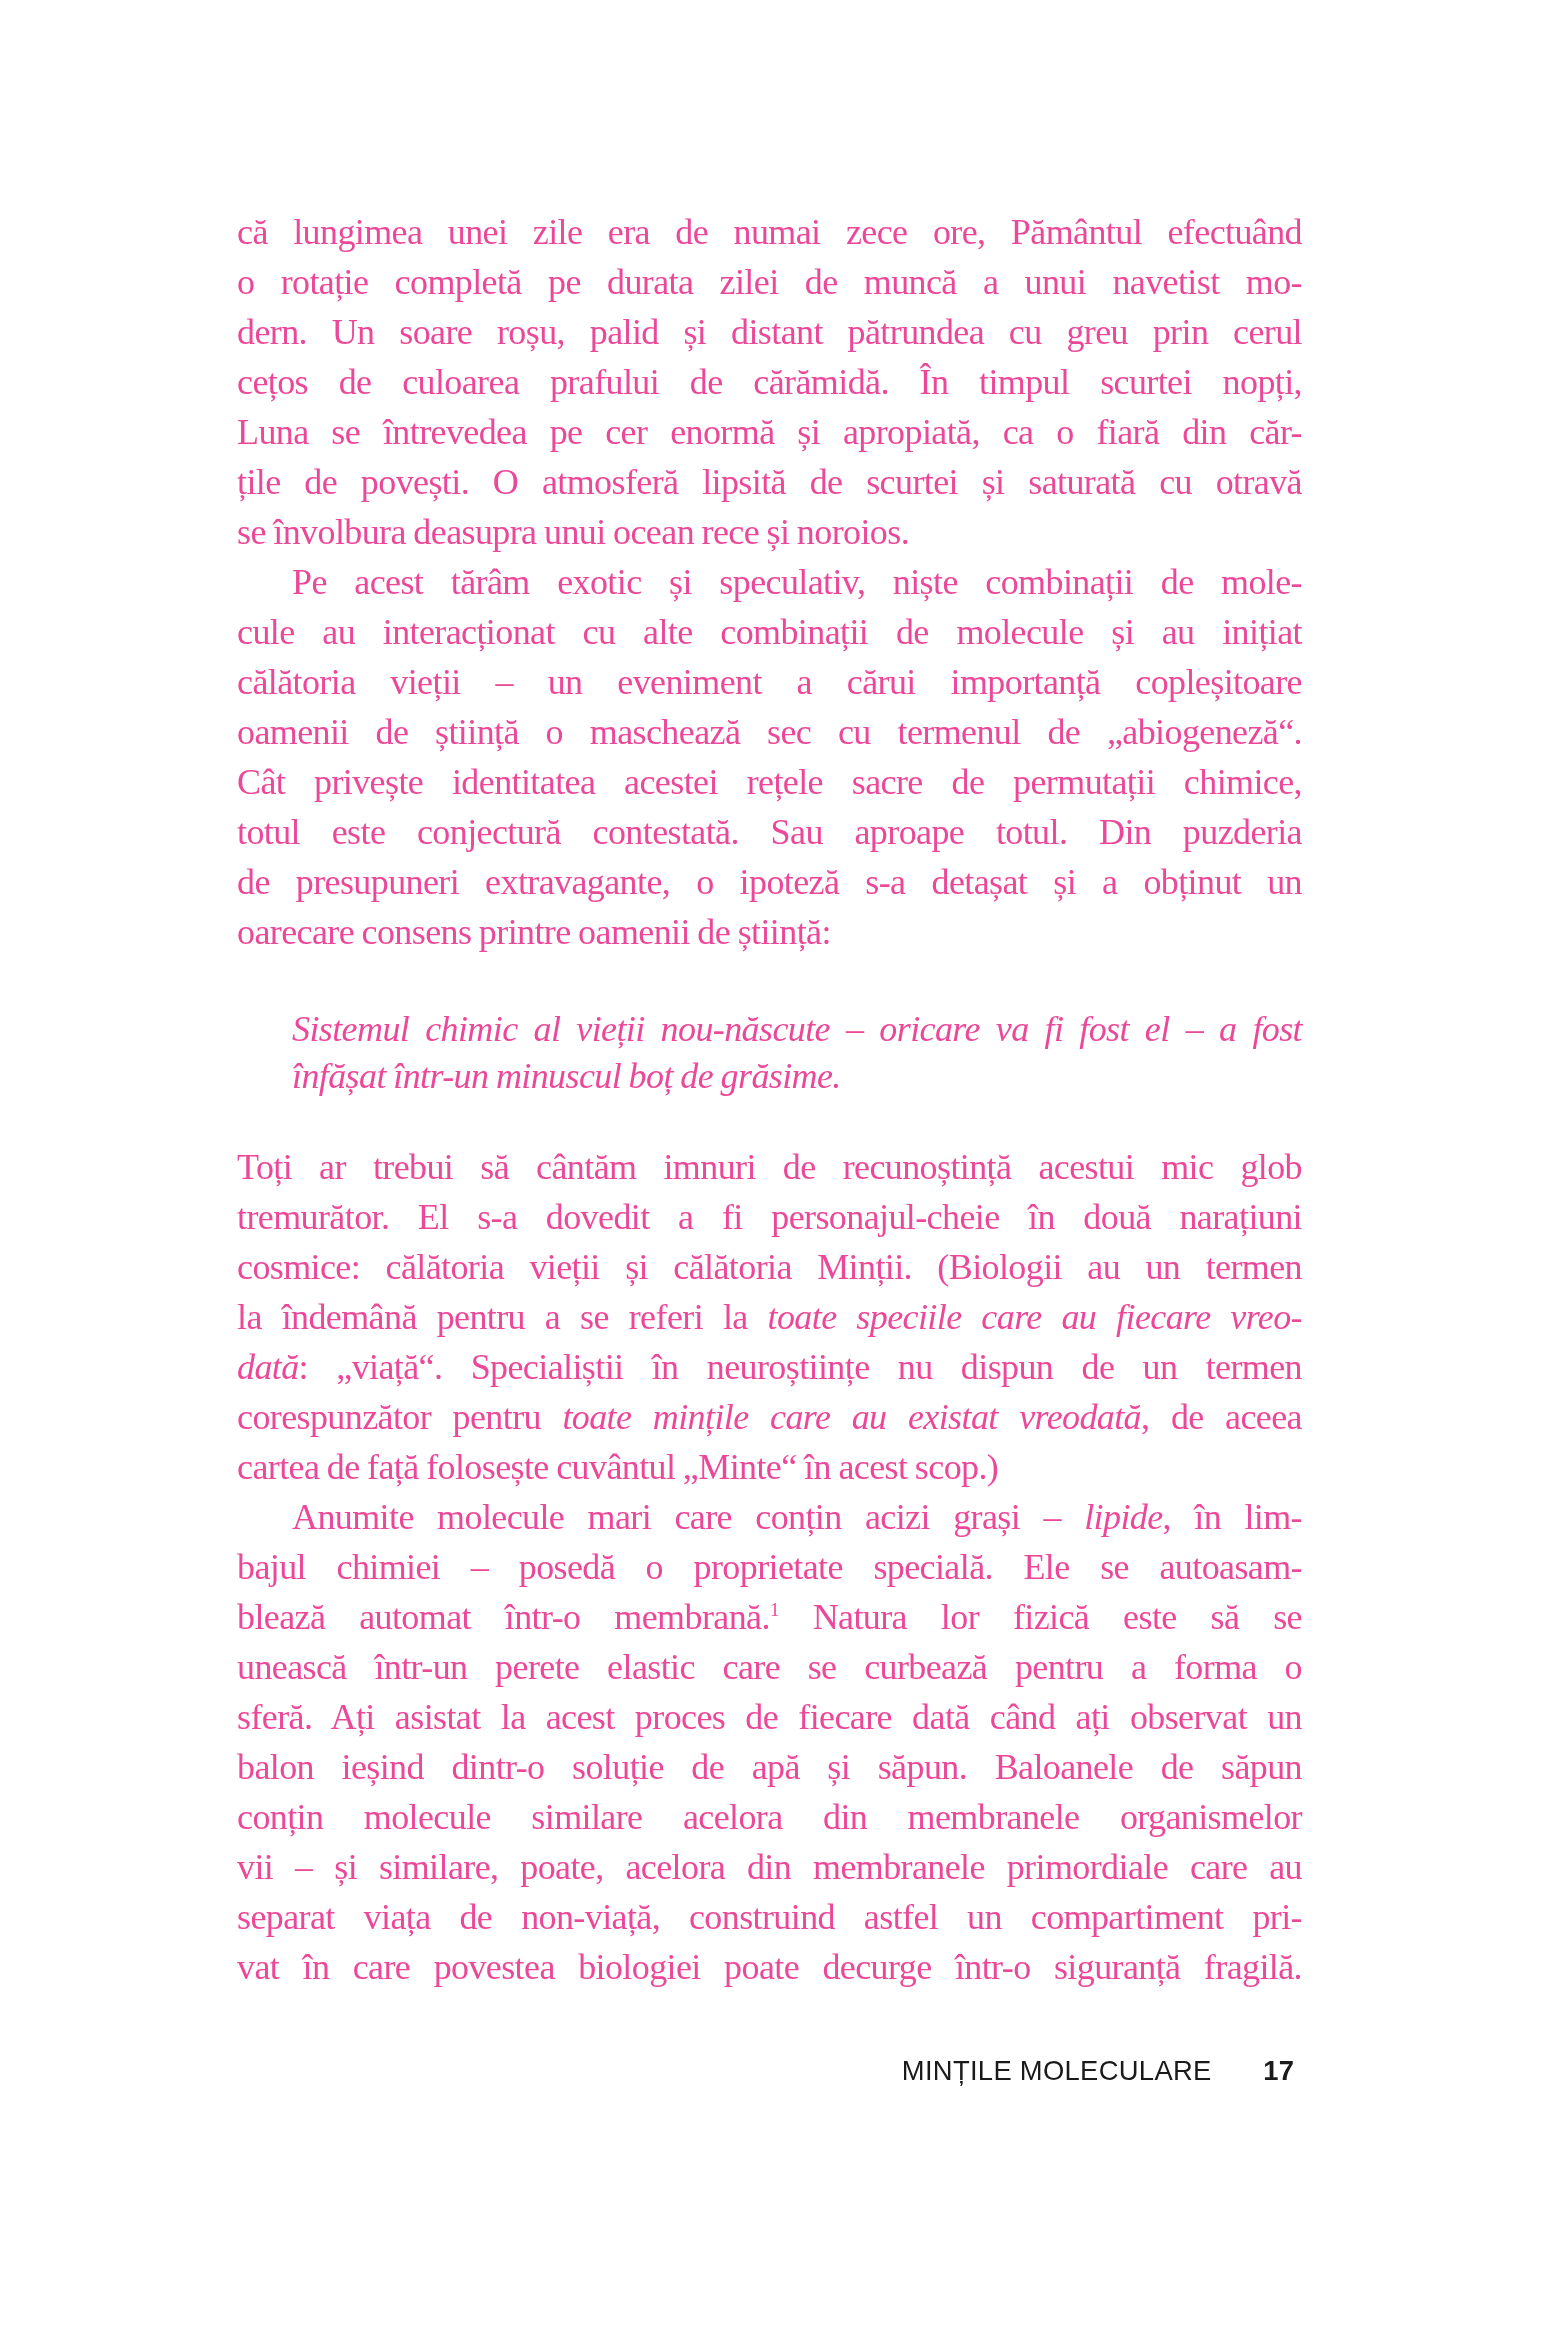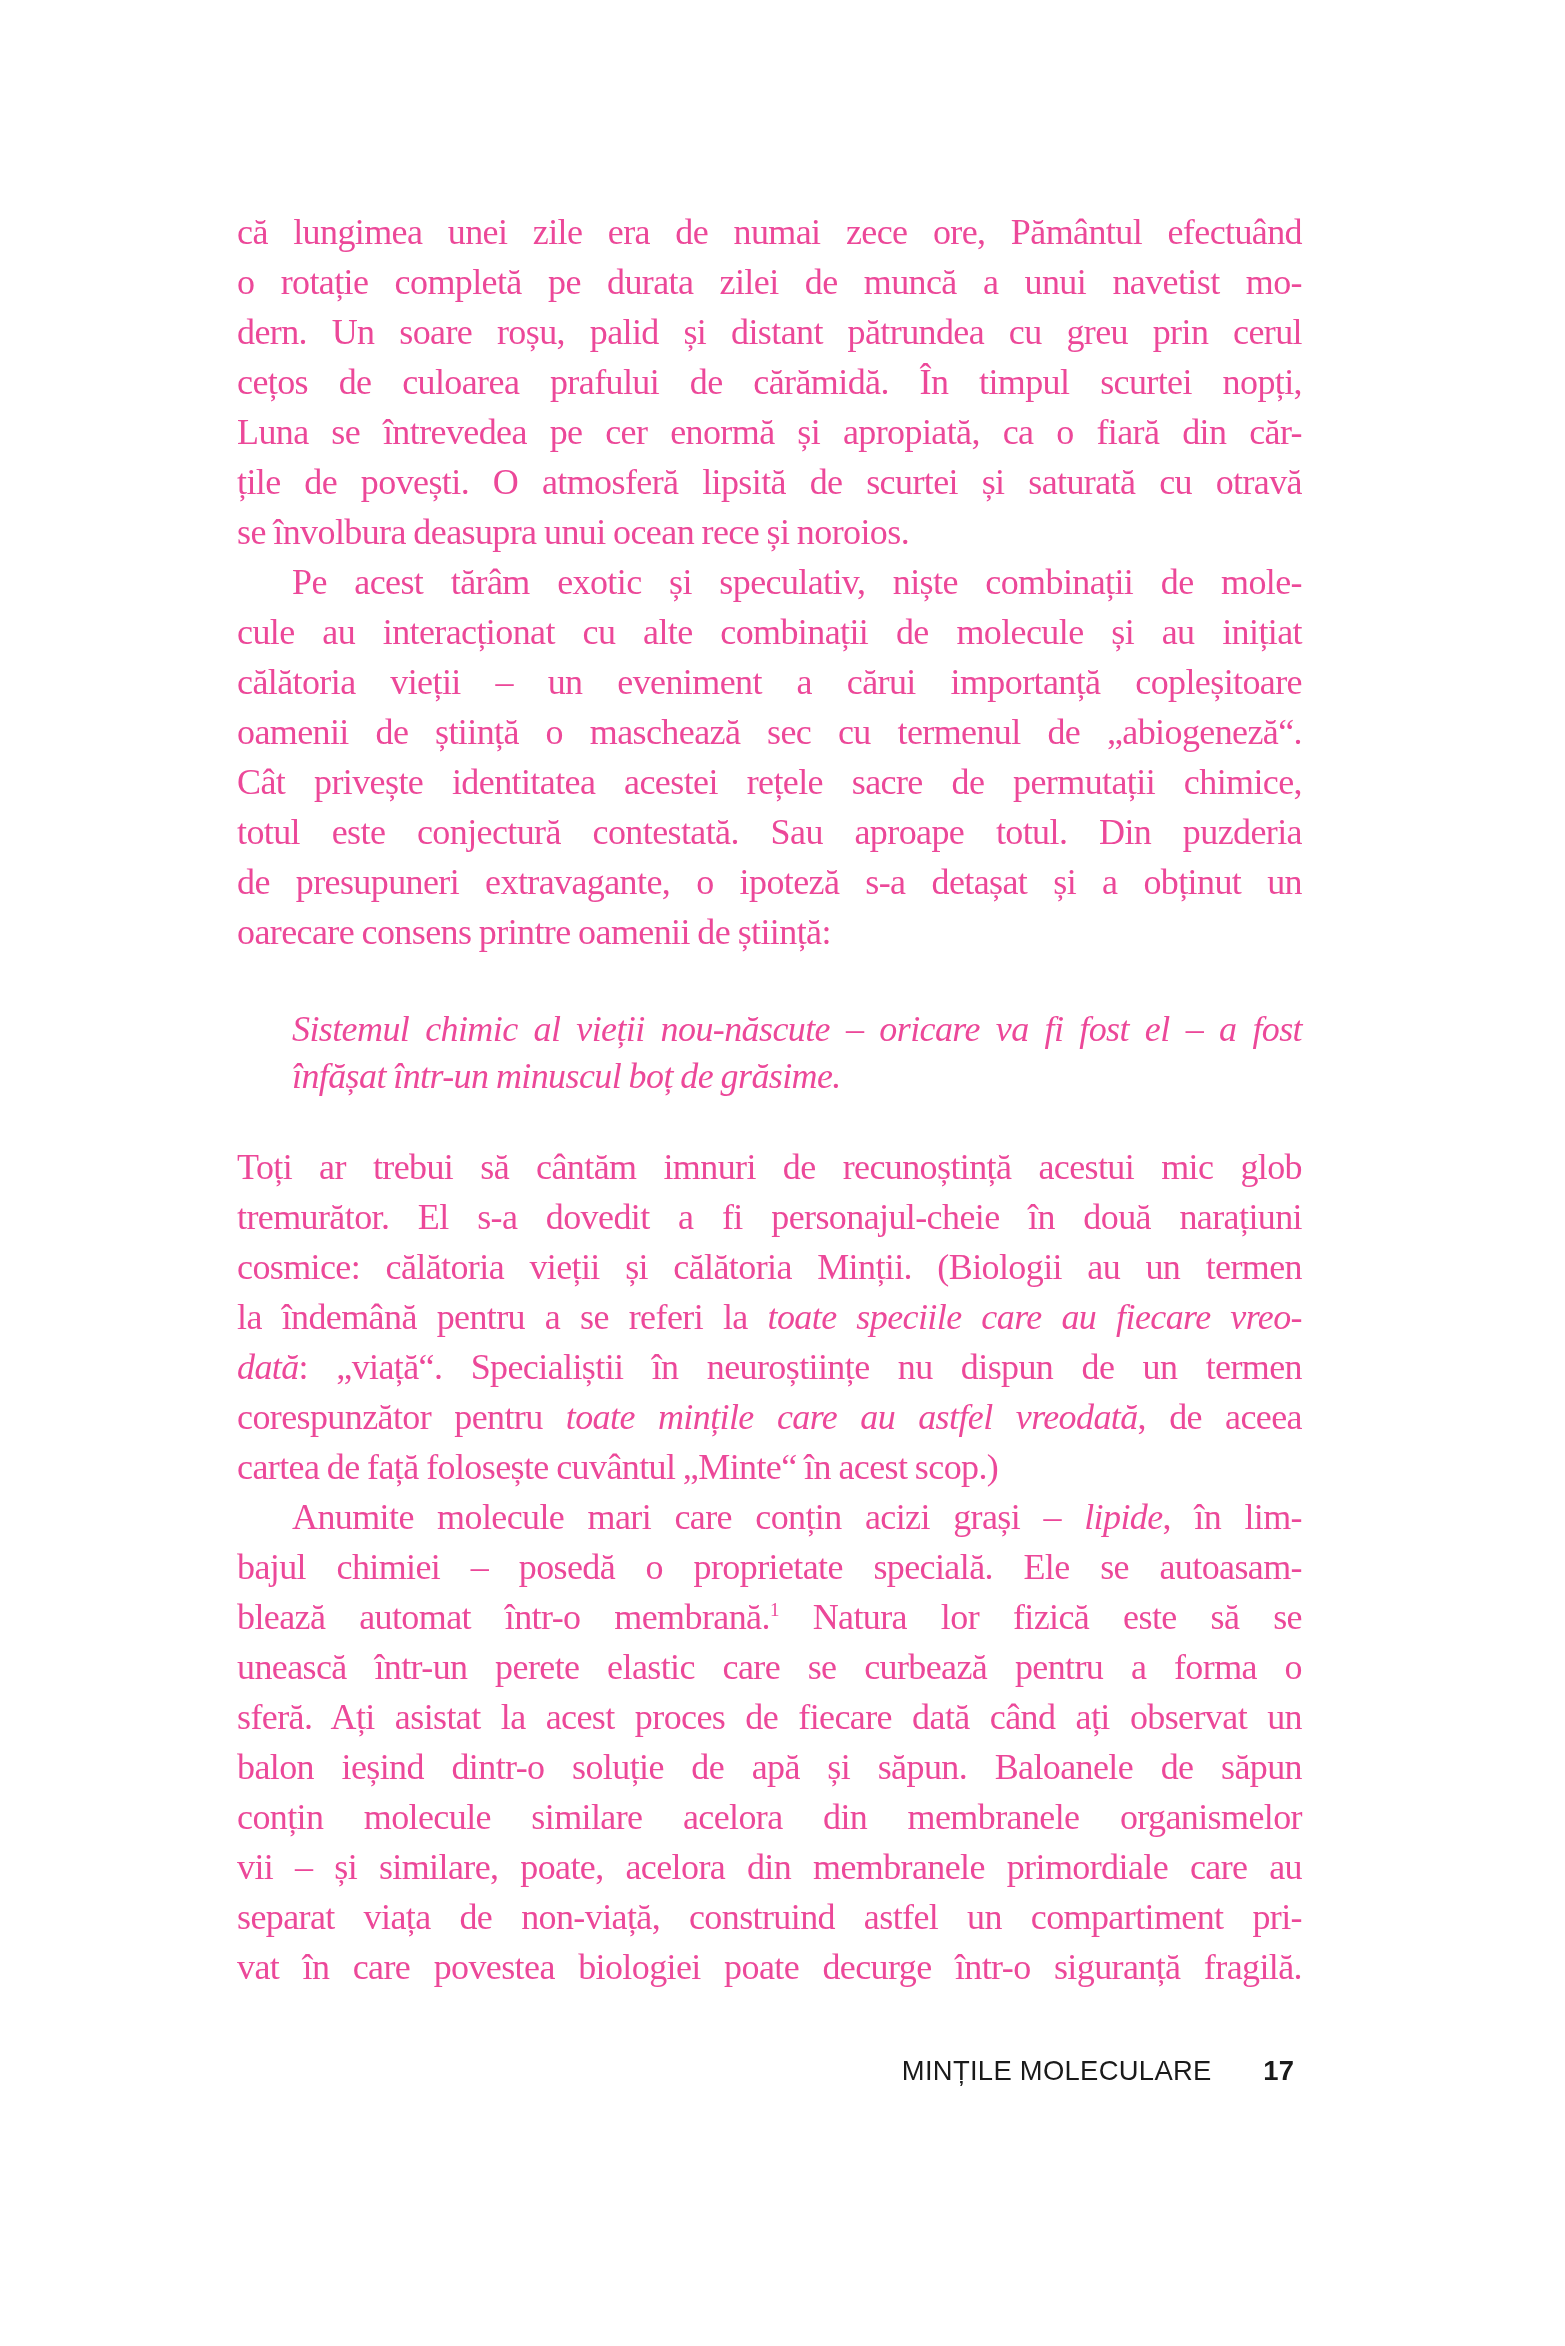--- a/index.html
+++ b/index.html
@@ -56,21 +56,21 @@
     <div id="quote" class="quote">
         <span class="line">Sistemul chimic al vieții nou-născute – oricare va fi fost el – a fost</span>
         <span class="line last">înfășat într-un minuscul boț de grăsime.</span>
       </div>
     <div id="p3">
         <span class="line"><span>Toți ar trebui să cântăm imnuri de recunoștință acestui mic glob</span></span>
         <span class="line"><span>tremurător. El s-a dovedit a fi personajul-cheie în două narațiuni</span></span>
         <span class="line"><span>cosmice: călătoria vieții și călătoria Minții. (Biologii au un termen</span></span>
         <span class="line"><span>la îndemână pentru a se referi la </span><em>toate speciile care au fiecare vreo-</em></span>
         <span class="line"><em>dată</em><span>: „viață“. Specialiștii în neuroștiințe nu dispun de un termen</span></span>
-        <span class="line"><span>corespunzător pentru </span><em>toate mințile care au astfel vreodată</em><span>, de aceea</span></span>
+        <span class="line"><span>corespunzător pentru </span><em>toate mințile care au existat vreodată</em><span>, de aceea</span></span>
         <span class="line last"><span>cartea de față folosește cuvântul „Minte“ în acest scop.)</span></span>
       </div>
     <div id="p4">
         <span class="line indent"><span>Anumite molecule mari care conțin acizi grași – </span><em>lipide</em><span>, în lim-</span></span>
         <span class="line"><span>bajul chimiei – posedă o proprietate specială. Ele se autoasam-</span></span>
         <span class="line"><span>blează automat într-o membrană.</span><sup>1</sup><span> Natura lor fizică este să se</span></span>
         <span class="line"><span>unească într-un perete elastic care se curbează pentru a forma o</span></span>
         <span class="line"><span>sferă. Ați asistat la acest proces de fiecare dată când ați observat un</span></span>
         <span class="line"><span>balon ieșind dintr-o soluție de apă și săpun. Baloanele de săpun</span></span>
         <span class="line"><span>conțin molecule similare acelora din membranele organismelor</span></span>

